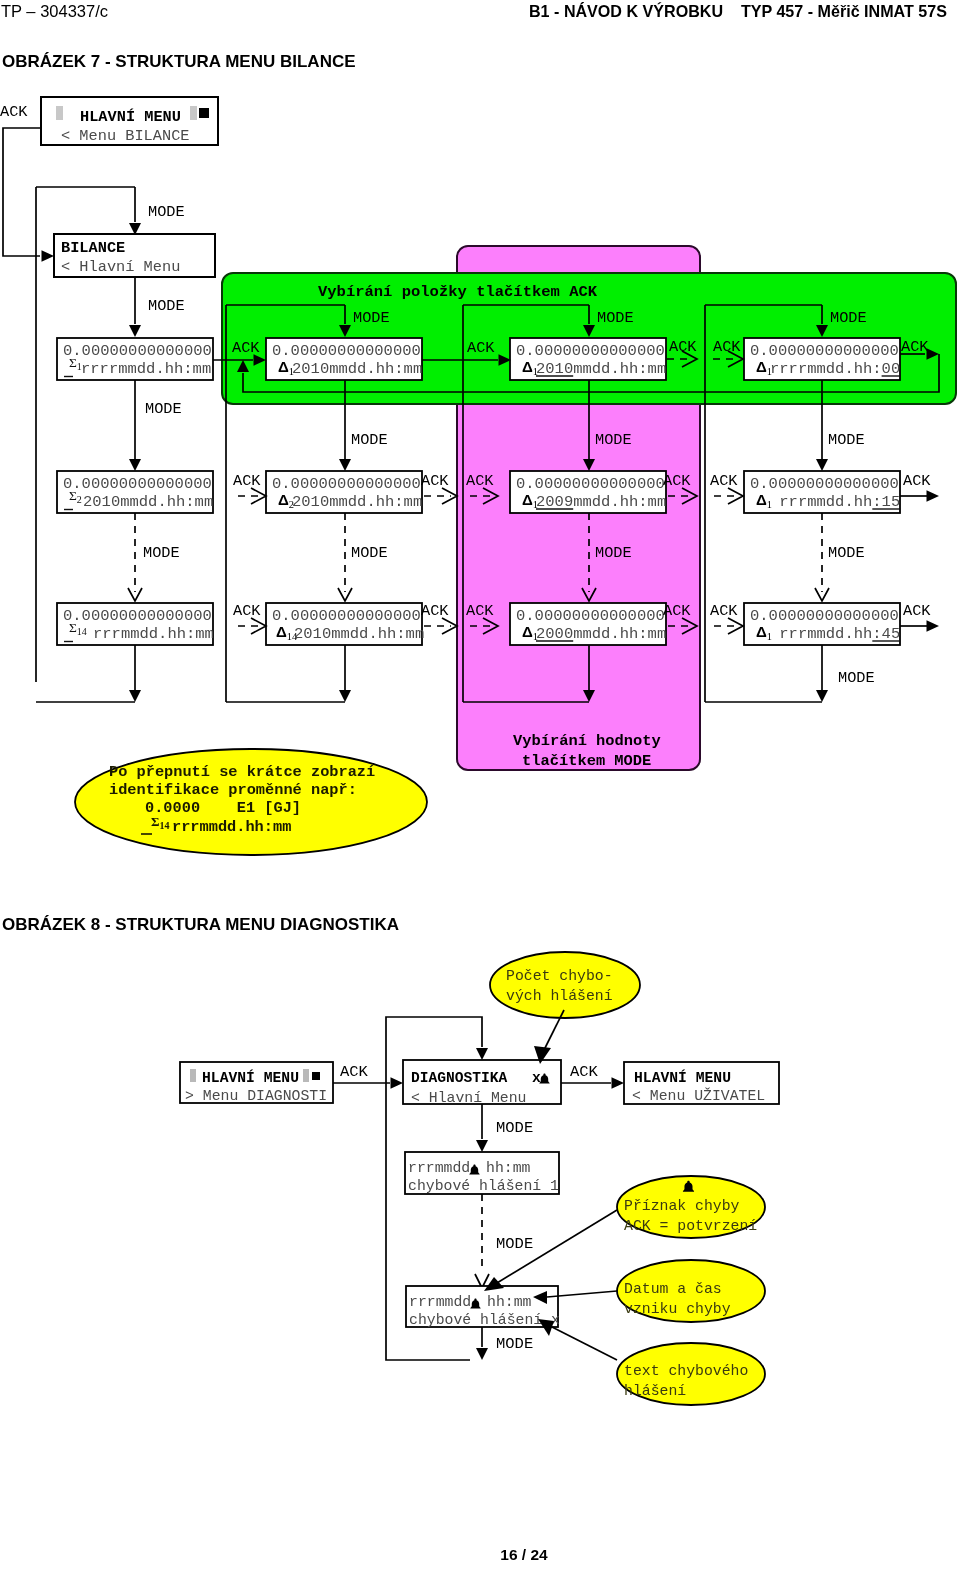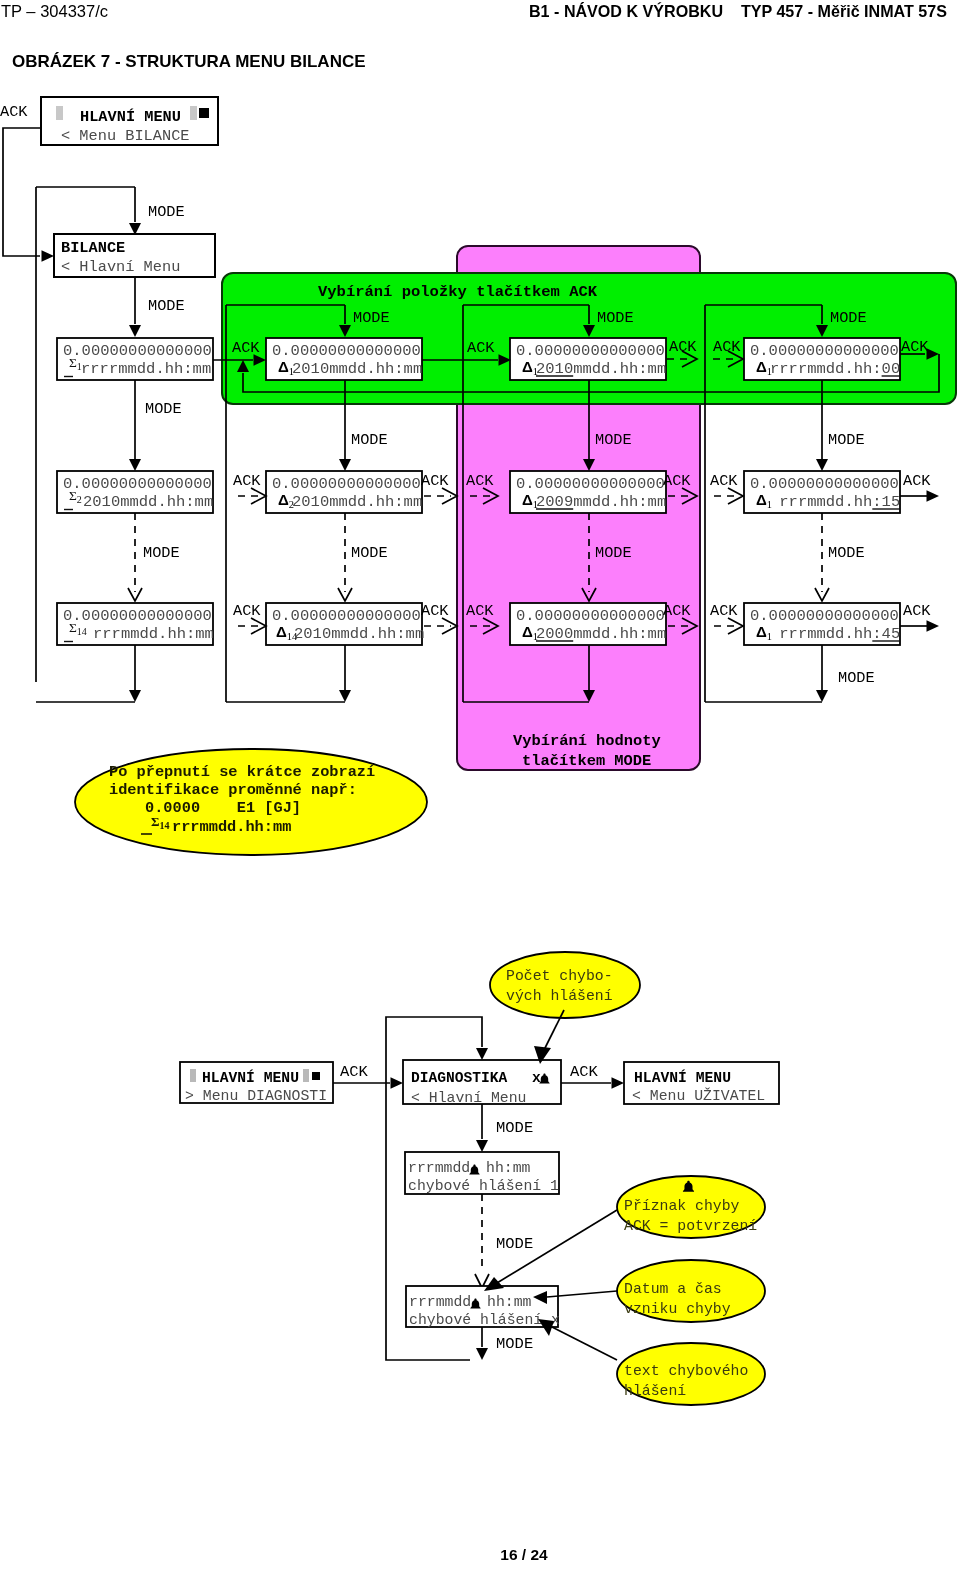--- a/index.html
+++ b/index.html
@@ -10,21 +10,22 @@
   .fig-title{position:absolute;font-size:17px;font-weight:bold;color:#000;}
   .pageno{position:absolute;left:0;width:960px;top:1546px;text-align:center;font-size:15.5px;font-weight:bold;color:#000;padding-left:44px;}
   svg.diagram{position:absolute;left:0;top:0;overflow:visible;}
 </style>
 </head>
 <body>
 
 <div id="root">
   <div class="hdr-left">TP – 304337/c</div>
   <div class="hdr-right">B1 - NÁVOD K VÝROBKU    TYP 457 - Měřič INMAT 57S</div>
-  <div class="fig-title" style="left:2px;top:52px;margin-left:10px;">OBRÁZEK 7 - STRUKTURA MENU BILANCE</div>
+  <div class="fig-title" style="left:2px;top:52px;">OBRÁZEK 7 - STRUKTURA MENU BILANCE</div>
+  <div class="fig-title" style="left:2px;top:915px;">OBRÁZEK 8 - STRUKTURA MENU DIAGNOSTIKA</div>
   <svg class="diagram" width="960" height="900" viewBox="0 0 960 900" style="top:0;">
 <rect x="457" y="246" width="243" height="524" rx="11" ry="11" fill="#fc7ffc" stroke="#2b0a2b" stroke-width="2.0"></rect>
 <rect x="222" y="273" width="734" height="131" rx="11" ry="11" fill="#00ef00" stroke="#083808" stroke-width="2.0"></rect>
 <text x="318" y="296" xml:space="preserve" font-family="&quot;Liberation Mono&quot;,monospace" font-size="15.5" fill="#000" font-weight="bold">Vybírání položky tlačítkem ACK</text>
 <text x="513" y="745" xml:space="preserve" font-family="&quot;Liberation Mono&quot;,monospace" font-size="15.4" fill="#000" font-weight="bold">Vybírání hodnoty</text>
 <text x="522" y="765" xml:space="preserve" font-family="&quot;Liberation Mono&quot;,monospace" font-size="15.4" fill="#000" font-weight="bold">tlačítkem MODE</text>
 <polyline points="41,128 3,128 3,256 40,256" fill="none" stroke="#000" stroke-width="1.7"></polyline>
 <polygon points="41.5,122.2 41.5,133.8 54,128" fill="#000"></polygon>
 <polygon points="41.5,250.2 41.5,261.8 54,256" fill="#000"></polygon>
 <text x="0" y="116" xml:space="preserve" font-family="&quot;Liberation Mono&quot;,monospace" font-size="15.3" fill="#000" font-weight="normal">ACK</text>

